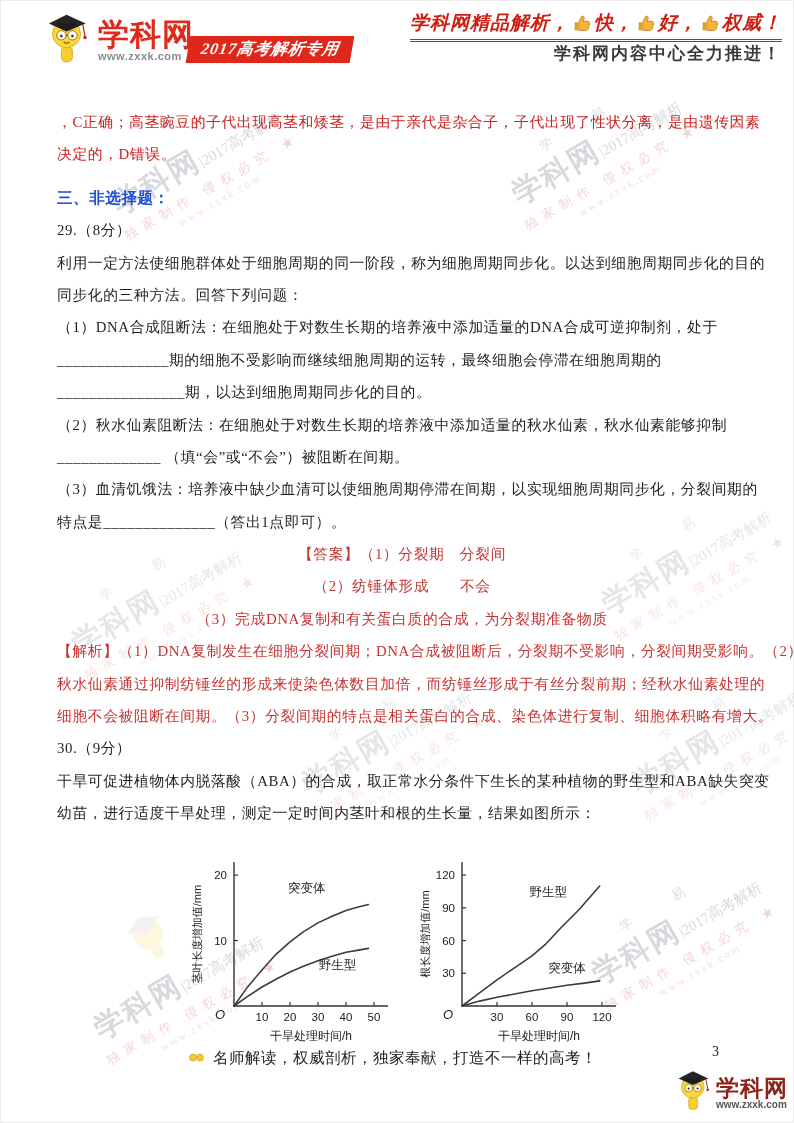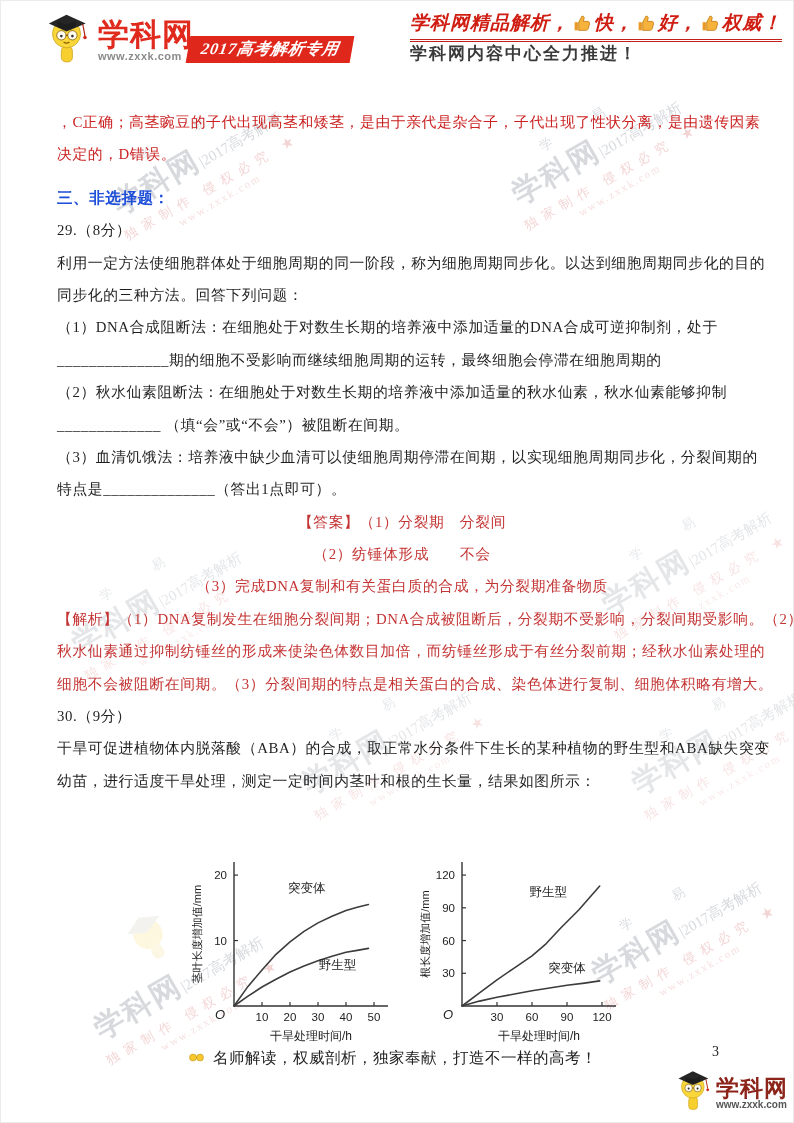--- a/index.html
+++ b/index.html
@@ -17,21 +17,21 @@
   .wm.faint{opacity:.3;}
   .wm .wm-mascot{opacity:.5;}
 
   
   .hdr-logo{position:absolute;left:42px;top:8px;display:flex;align-items:center;gap:4px;}
   .hdr-logo .ttl{color:#e02a1e;font-size:31px;font-weight:bold;line-height:30px;font-family:"Liberation Sans",sans-serif;letter-spacing:1px;}
   .hdr-logo .url{color:#8a8a8a;font-size:11px;font-weight:bold;font-family:"Liberation Sans",sans-serif;letter-spacing:.5px;}
   .badge{position:absolute;left:188px;top:36px;background:#e0271b;color:#fff;
          font-size:16px;font-weight:bold;font-style:italic;padding:3px 13px;transform:skewX(-10deg);
          letter-spacing:1px;}
-  .slogan-wrap{position:absolute;right:12px;top:10px;}
+  .slogan-wrap{position:absolute;right:12px;top:10px;text-align:right;}
   .slogan{display:inline-flex;align-items:center;gap:2px;border-bottom:3px double #c22018;padding-bottom:3px;
           color:#cf1d12;font-weight:bold;font-style:italic;font-size:19px;letter-spacing:1px;white-space:nowrap;}
   .slogan .thumb{width:18px;height:18px;margin:0 1px;}
   .sub-slogan{margin-top:0;color:#3a3a3a;font-weight:bold;font-size:17px;letter-spacing:2px;}
 
   
   .content{position:absolute;left:57px;top:106px;width:690px;}
   .ln{height:32.4px;line-height:32.4px;font-size:14.8px;color:#1f1f1f;letter-spacing:.6px;white-space:nowrap;}
   .ln.red{color:#cb2121;}
   .ln.ans{color:#c43434;text-align:center;}
@@ -159,20 +159,21 @@
 
   <div class="content">
     <div class="ln red">，C正确；高茎豌豆的子代出现高茎和矮茎，是由于亲代是杂合子，子代出现了性状分离，是由遗传因素</div>
     <div class="ln red">决定的，D错误。</div>
     <div class="ln hd">三、非选择题：</div>
     <div class="ln">29.（8分）</div>
     <div class="ln">利用一定方法使细胞群体处于细胞周期的同一阶段，称为细胞周期同步化。以达到细胞周期同步化的目的</div>
     <div class="ln">同步化的三种方法。回答下列问题：</div>
     <div class="ln">（1）DNA合成阻断法：在细胞处于对数生长期的培养液中添加适量的DNA合成可逆抑制剂，处于</div>
     <div class="ln">______________期的细胞不受影响而继续细胞周期的运转，最终细胞会停滞在细胞周期的</div>
+    <div class="ln">________________期，以达到细胞周期同步化的目的。</div>
     <div class="ln">（2）秋水仙素阻断法：在细胞处于对数生长期的培养液中添加适量的秋水仙素，秋水仙素能够抑制</div>
     <div class="ln">_____________ （填“会”或“不会”）被阻断在间期。</div>
     <div class="ln">（3）血清饥饿法：培养液中缺少血清可以使细胞周期停滞在间期，以实现细胞周期同步化，分裂间期的</div>
     <div class="ln">特点是______________（答出1点即可）。</div>
     <div class="ln ans">【答案】（1）分裂期　分裂间</div>
     <div class="ln ans">（2）纺锤体形成　　不会</div>
     <div class="ln ans">（3）完成DNA复制和有关蛋白质的合成，为分裂期准备物质</div>
     <div class="ln ans">【解析】（1）DNA复制发生在细胞分裂间期；DNA合成被阻断后，分裂期不受影响，分裂间期受影响。（2）</div>
     <div class="ln ans">秋水仙素通过抑制纺锤丝的形成来使染色体数目加倍，而纺锤丝形成于有丝分裂前期；经秋水仙素处理的</div>
     <div class="ln ans">细胞不会被阻断在间期。（3）分裂间期的特点是相关蛋白的合成、染色体进行复制、细胞体积略有增大。</div>

